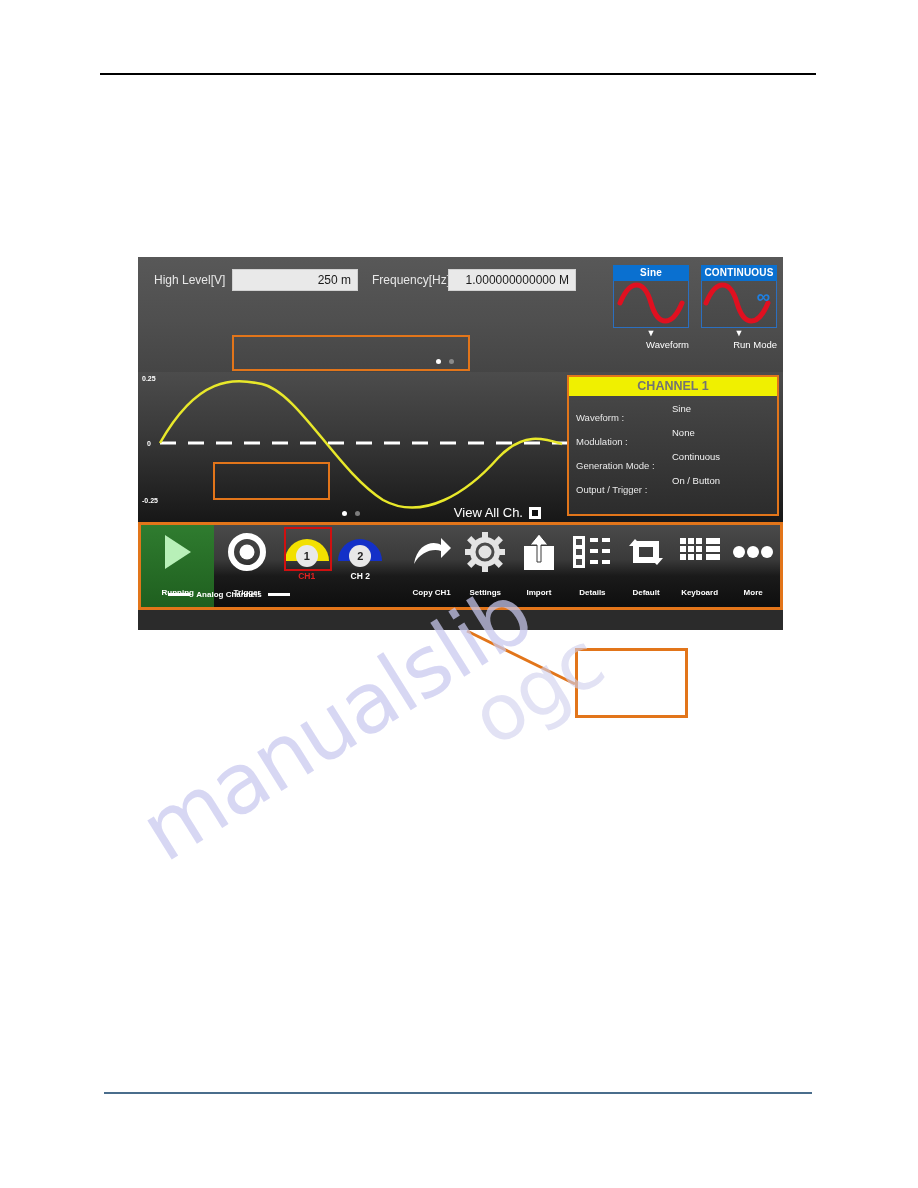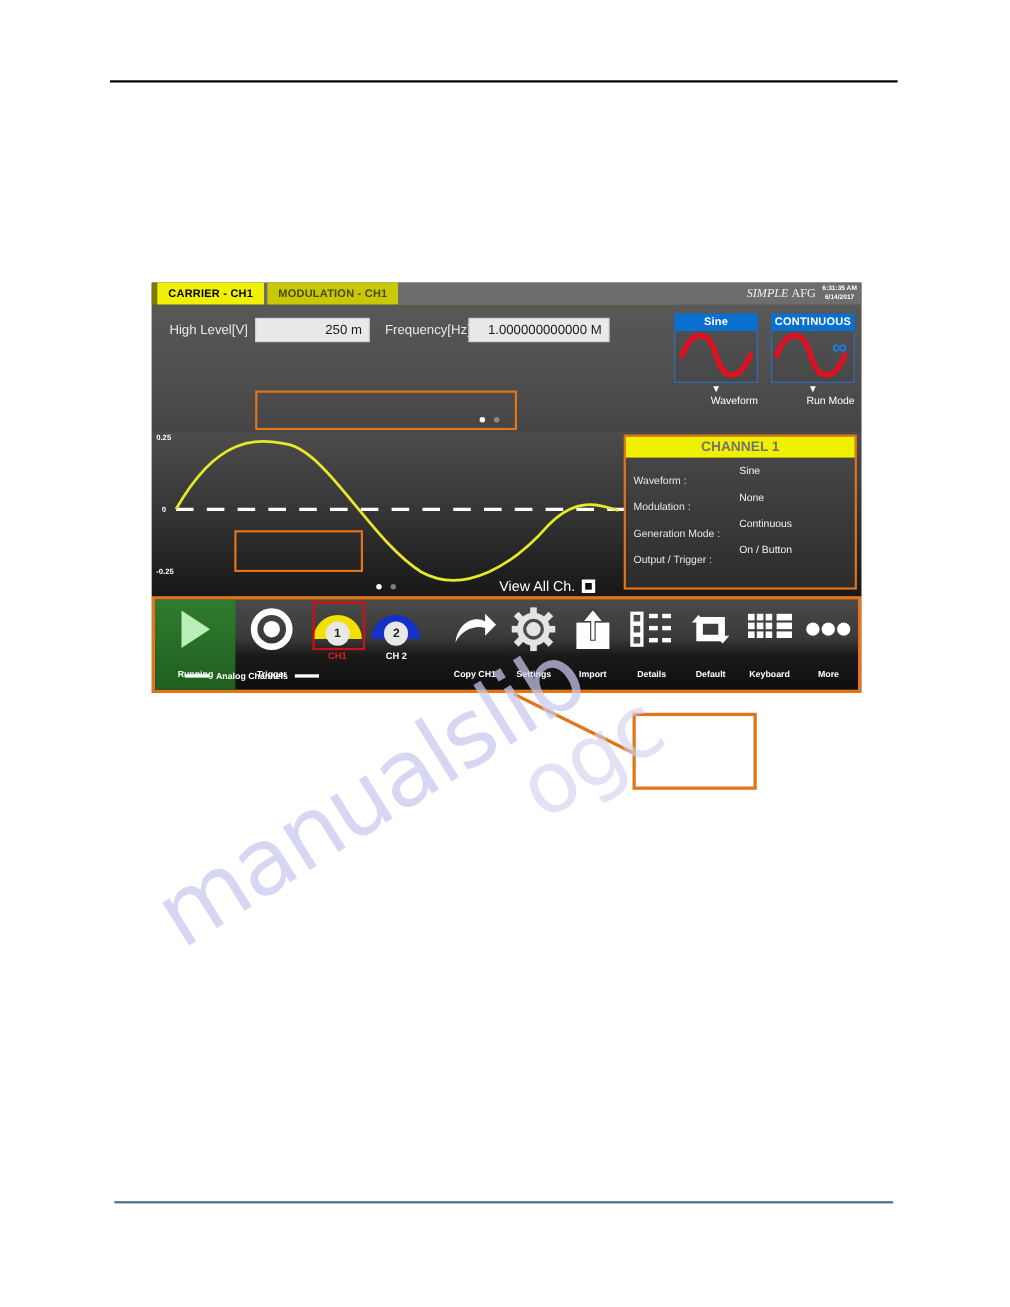--- a/index.html
+++ b/index.html
@@ -116,21 +116,21 @@
   .plabel {
     font-size: 12px; color: #e8e8e8;
     width: 86px; padding-left: 8px;
     box-sizing: border-box;
   }
   .plabel.b { width: 82px; padding-left: 6px;}
   .pinput {
     background: #e9e9e9;
     border: 1px solid #d2d2d2;
     height: 22px;
-    width: 104px;
+    width: 126px;
     font-size: 12px; color: #1a1a1a;
     display: flex; align-items: center; justify-content: flex-end;
     padding-right: 6px;
     box-sizing: border-box;
   }
   .pinput.wide { width: 128px; }
 
   .highlight-box {
     position: absolute;
     left: 94px; top: 78px;
@@ -352,36 +352,20 @@
 
 <svg style="position:absolute;left:0;top:0;width:918px;height:1188px;z-index:20;pointer-events:none">
   <line x1="467" y1="631" x2="575" y2="684" stroke="#e2751a" stroke-width="3"></line>
 </svg>
 <div style="position:absolute;left:575px;top:648px;width:113px;height:70px;border:3px solid #e2751a;box-sizing:border-box;background:#fff;z-index:21">
   <span style="display:block;padding:4px;font-size:11px;color:#000"></span>
 </div>
 
 <div class="device">
 
-  <div class="tabbar">
-    <div class="tab-accent"></div>
-    <div class="tab active">CARRIER - CH1</div>
-    <div class="tab inactive">MODULATION - CH1</div>
-    <div class="tab-rest"></div>
-    <div class="brand-wrap">
-      <div class="brand">
-        <span>SIMPLE</span>
-        <b>AFG</b>
-      </div>
-      <div class="clock">
-        <div>6:31:35 AM</div>
-        <div>6/14/2017</div>
-      </div>
-    </div>
-  </div>
   <div class="tab-underline"></div>
 
   <div class="params">
     <div class="prow">
       <div class="plabel">High Level[V]</div>
       <div class="pinput">250 m</div>
       <div class="plabel b" style="margin-left:8px">Frequency[Hz]</div>
       <div class="pinput wide">1.000000000000 M</div>
     </div>
 

